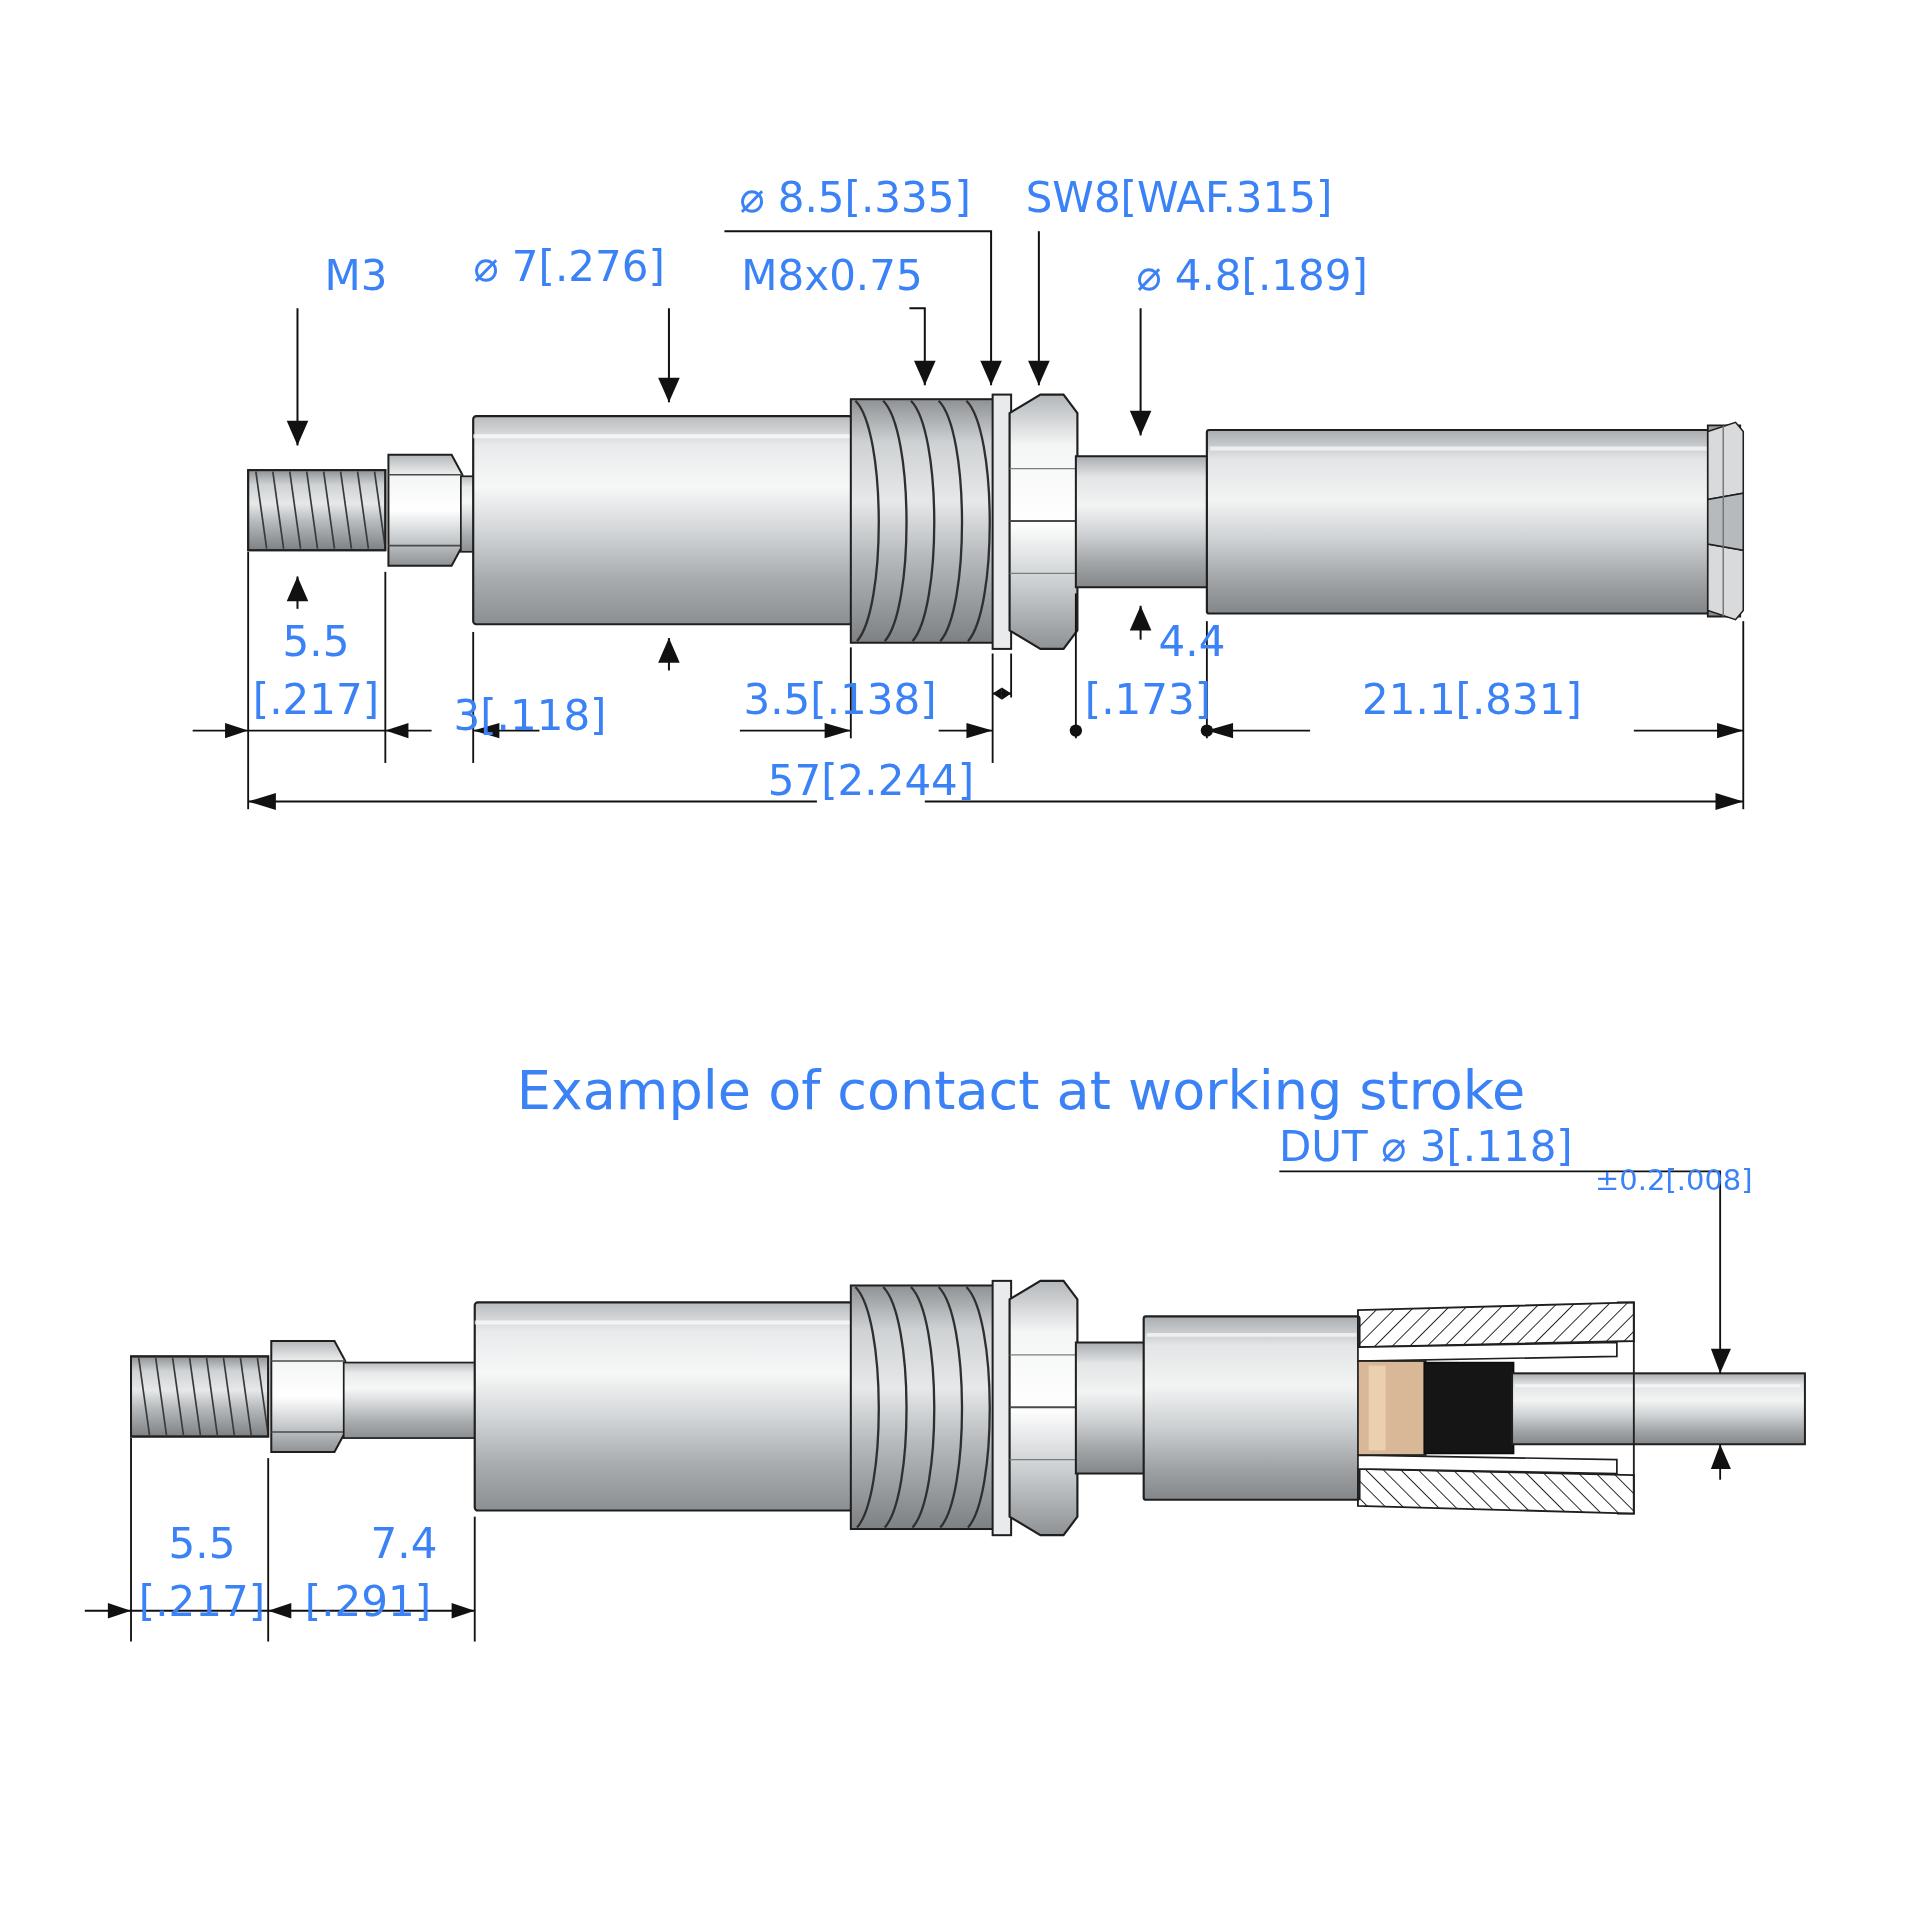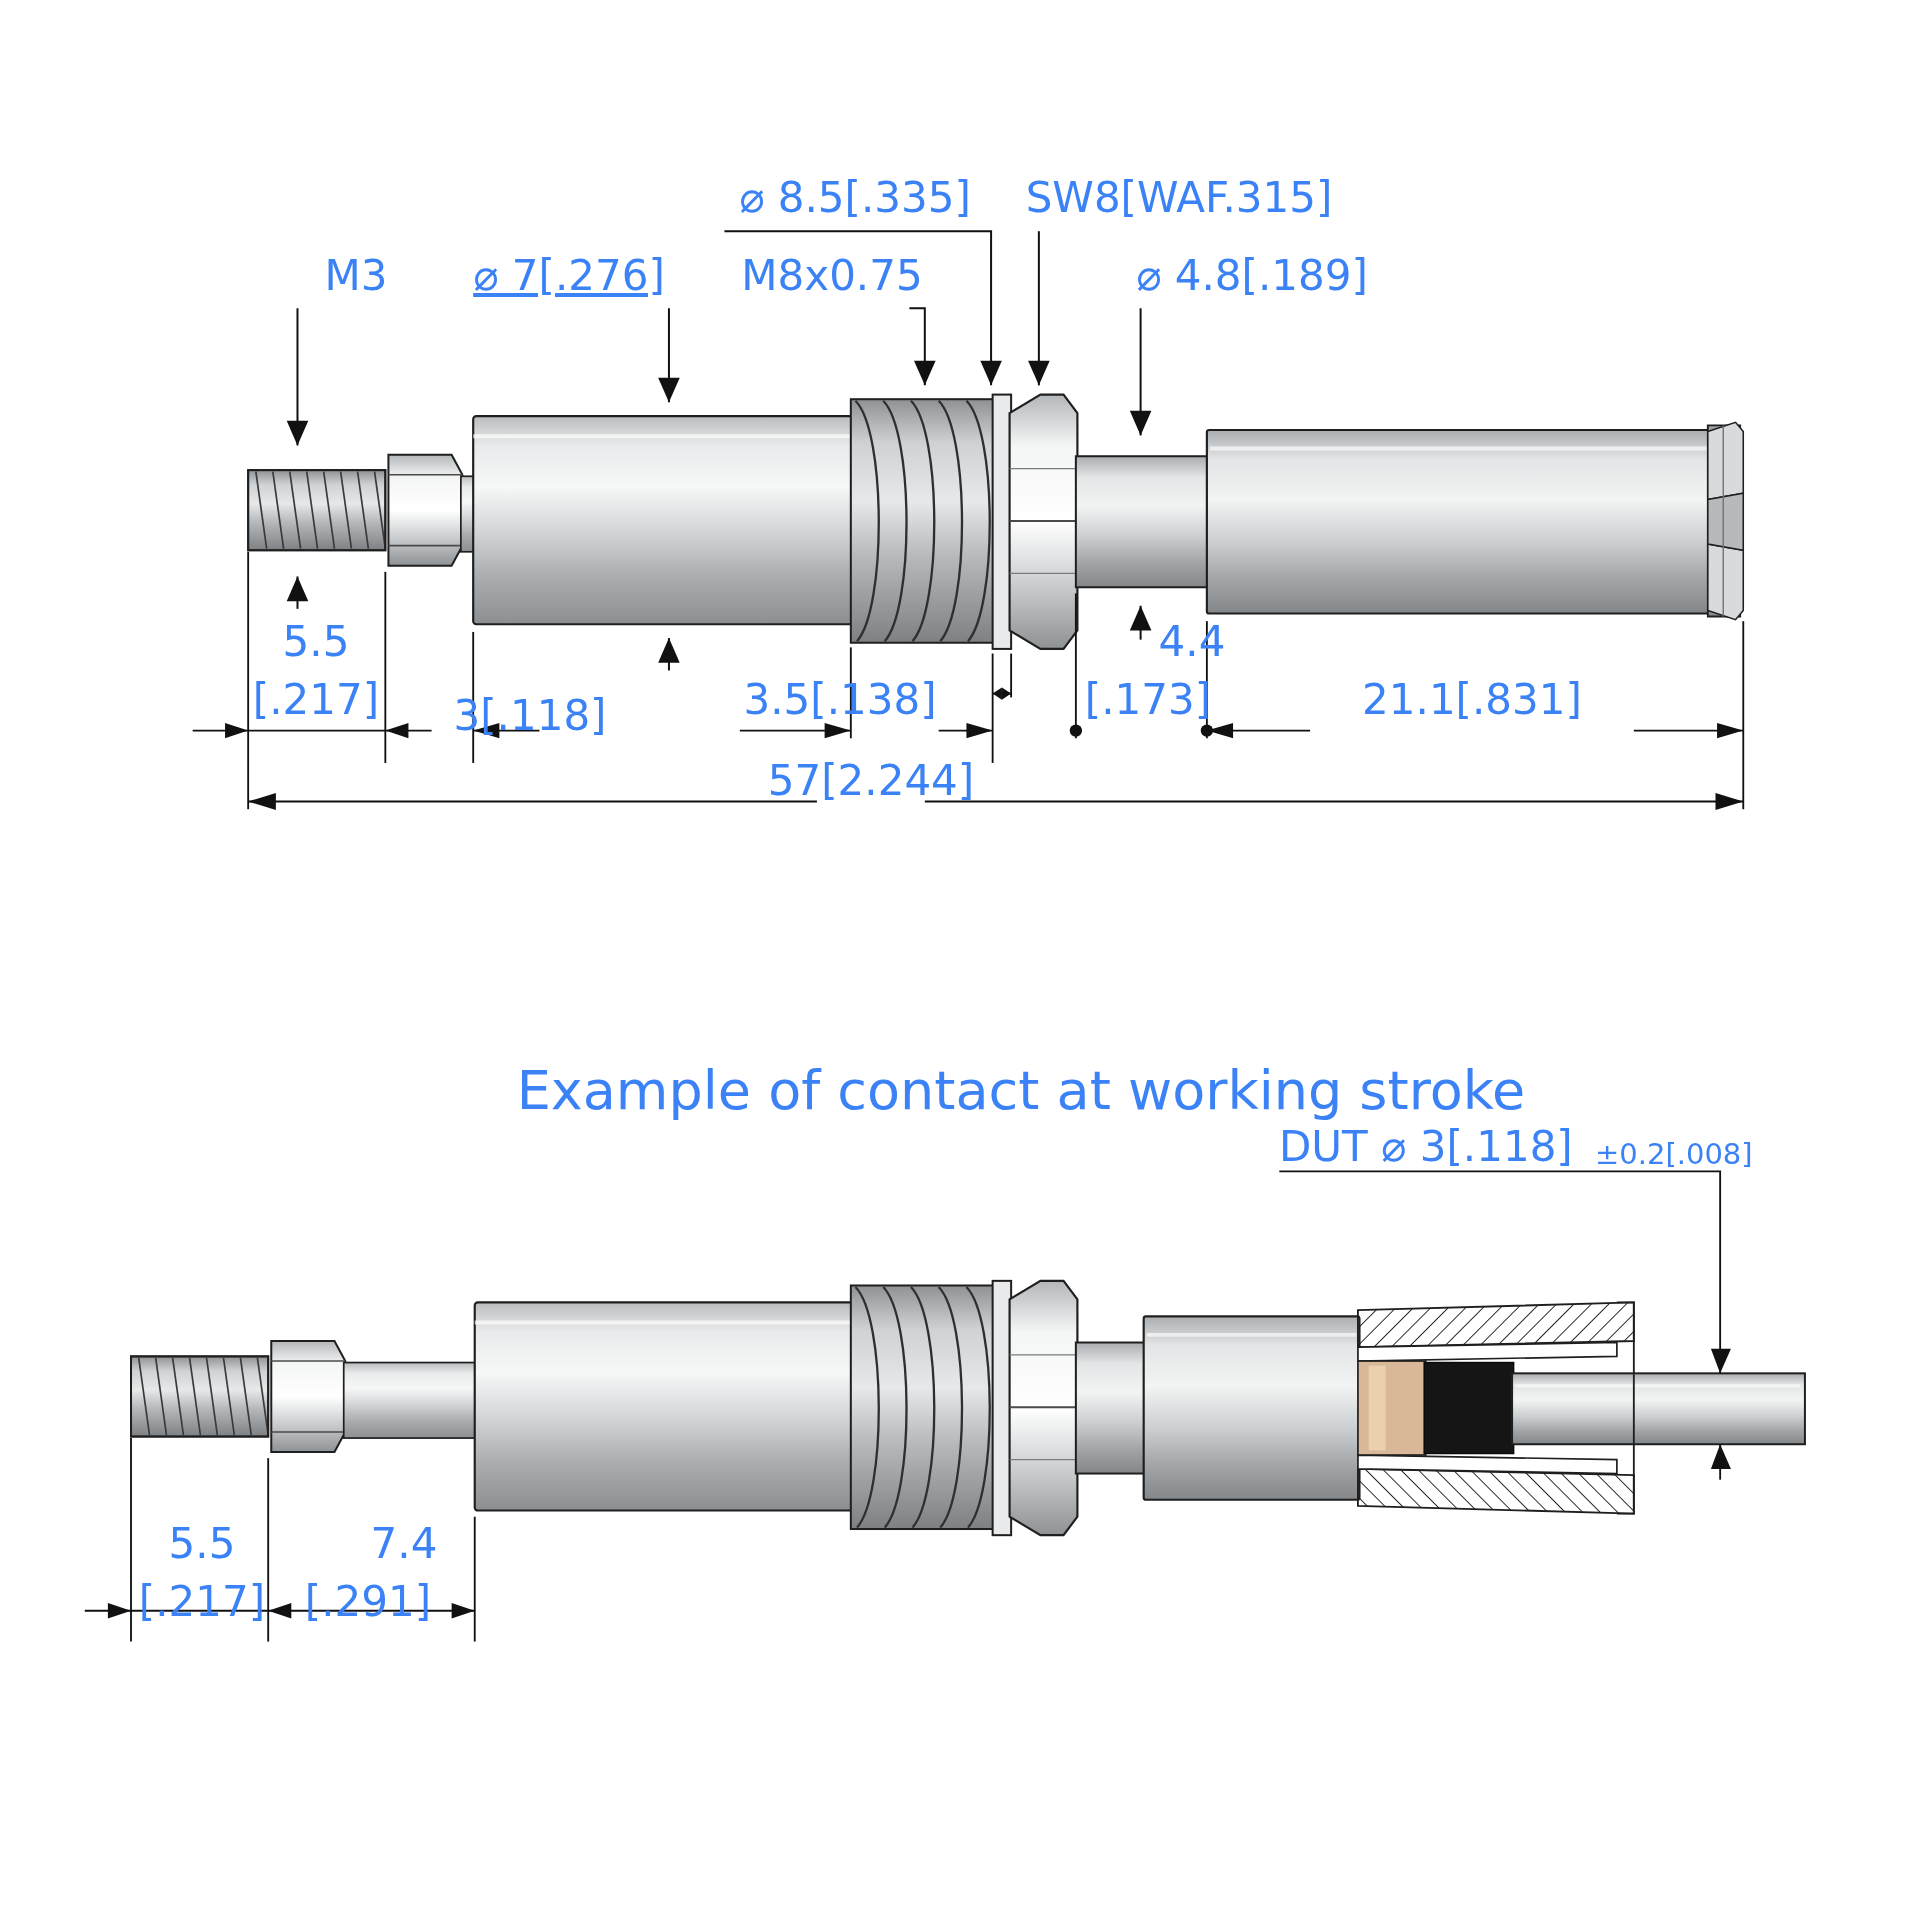--- a/index.html
+++ b/index.html
@@ -22,21 +22,21 @@
     height: 1929px;
   }
   .lbl {
     position: absolute;
     font-family: "DejaVu Sans", sans-serif;
     color: #3b82f6;
     white-space: nowrap;
     line-height: 1.05;
   }
   .lbl.big   { font-size: 42px; }
-  .lbl.small { font-size: 29px; }
+  .lbl.small { font-size: 29px; margin-top: 26px; }
   .lbl.title { font-size: 54px; }
   .ctr { text-align: center; transform: translateX(-50%); }
   svg.draw {
     position: absolute;
     left: 0; top: 0;
     width: 1929px;
     height: 1929px;
   }
 </style>
 </head>
@@ -314,21 +314,21 @@
       <path d="M616 2090 L586 2080 L586 2100 Z" fill="#111" stroke="none"></path>
 
       <path d="M1660 1520 L2232 1520 L2232 1782"></path>
       <path d="M2232 1782 L2220 1750 L2246 1750 Z" fill="#111" stroke="none"></path>
       <path d="M2232 1874 L2232 1920"></path>
       <path d="M2232 1874 L2220 1906 L2246 1906 Z" fill="#111" stroke="none"></path>
     </g>
   </svg>
 
   <div class="lbl big ctr" style="left:356px; top:254px;">M3</div>
-  <div class="lbl big ctr" style="left:569px; top:254px;text-decoration:underline;">⌀ 7[.276]</div>
+  <div class="lbl big ctr" style="left:569px; top:245px;">⌀ 7[.276]</div>
   <div class="lbl big ctr" style="left:855px; top:176px;">⌀ 8.5[.335]</div>
   <div class="lbl big ctr" style="left:832px; top:254px;">M8x0.75</div>
   <div class="lbl big ctr" style="left:1179px; top:176px;">SW8[WAF.315]</div>
   <div class="lbl big ctr" style="left:1252px; top:254px;">⌀ 4.8[.189]</div>
 
   <div class="lbl big ctr" style="left:316px; top:620px;">5.5</div>
   <div class="lbl big ctr" style="left:316px; top:678px;">[.217]</div>
 
   <div class="lbl big ctr" style="left:530px; top:678px;margin-top:16px;">3[.118]</div>
 

